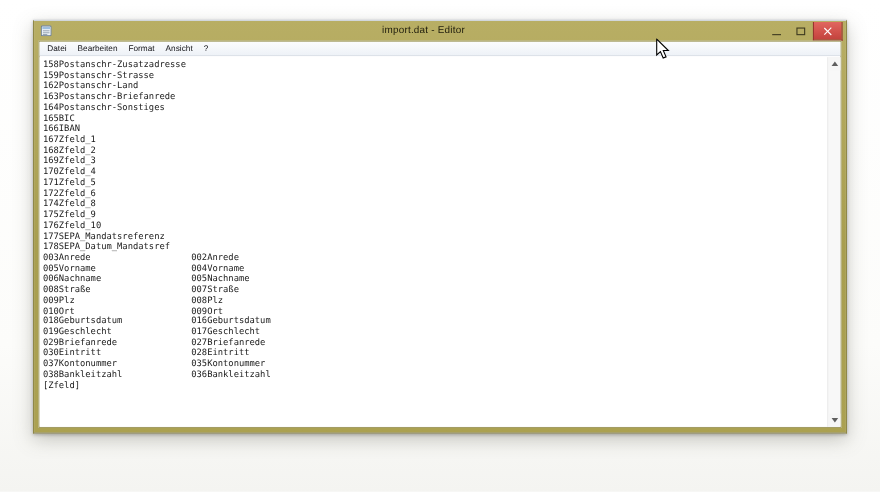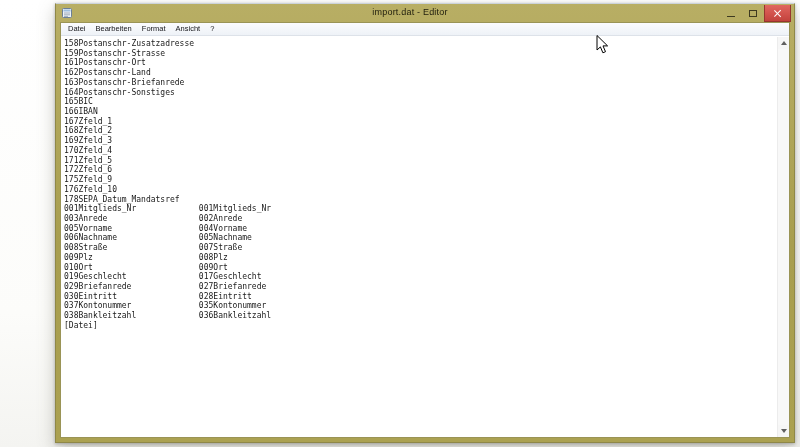--- a/index.html
+++ b/index.html
@@ -10,26 +10,25 @@
   }
   *{box-sizing:border-box;}
   html,body{margin:0;padding:0;}
   body{
     width:800px;height:447px;position:relative;overflow:hidden;
     background:linear-gradient(180deg,#ffffff 0%,#fcfcfa 70%,#f4f4f1 100%);
     font-family:"Liberation Sans",sans-serif;
   }
 
   .window{
-    position:absolute;left:30px;top:3px;width:740px;height:440px;
+    position:absolute;left:30px;top:18px;width:740px;height:376px;
     background:linear-gradient(180deg,var(--titlebar-olive-light),var(--titlebar-olive-dark) 55%,#aba151);
     border:1px solid var(--border-olive);
     border-top:1px solid #ccd3da;
     box-shadow:0 6px 16px rgba(100,100,85,.35),0 1px 3px rgba(0,0,0,.25);
-    margin-left:25px;
   }
 
   .titlebar{position:absolute;left:0;top:0;right:0;height:18px;}
   .app-icon{position:absolute;left:6px;top:4px;width:10px;height:10px;}
   .title{
     position:absolute;left:60px;right:90px;top:3px;text-align:center;
     font-size:9px;color:#23210f;letter-spacing:.2px;
     white-space:nowrap;overflow:hidden;
   }
   .controls{position:absolute;right:3px;top:1px;height:17px;display:flex;}
@@ -113,48 +112,49 @@
     <div class="menubar" id="menubar">
         <span class="menu-item">Datei</span>
         <span class="menu-item">Bearbeiten</span>
         <span class="menu-item">Format</span>
         <span class="menu-item">Ansicht</span>
         <span class="menu-item">?</span>
       </div>
     <div class="textarea" id="textarea">
         <div class="line">158Postanschr-Zusatzadresse</div>
         <div class="line">159Postanschr-Strasse</div>
-        <div class="line">161Postanschr-Ort</div>
         <div class="line">162Postanschr-Land</div>
         <div class="line">163Postanschr-Briefanrede</div>
         <div class="line">164Postanschr-Sonstiges</div>
         <div class="line">165BIC</div>
         <div class="line">166IBAN</div>
         <div class="line">167Zfeld_1</div>
         <div class="line">168Zfeld_2</div>
         <div class="line">169Zfeld_3</div>
         <div class="line">170Zfeld_4</div>
         <div class="line">171Zfeld_5</div>
         <div class="line">172Zfeld_6</div>
+        <div class="line">174Zfeld_8</div>
         <div class="line">175Zfeld_9</div>
         <div class="line">176Zfeld_10</div>
+        <div class="line">177SEPA_Mandatsreferenz</div>
         <div class="line">178SEPA_Datum_Mandatsref</div>
-        <div class="line">001Mitglieds_Nr             001Mitglieds_Nr</div>
         <div class="line">003Anrede                   002Anrede</div>
         <div class="line">005Vorname                  004Vorname</div>
         <div class="line">006Nachname                 005Nachname</div>
         <div class="line">008Straße                   007Straße</div>
         <div class="line">009Plz                      008Plz</div>
         <div class="line">010Ort                      009Ort</div>
+        <div class="line">018Geburtsdatum             016Geburtsdatum</div>
         <div class="line">019Geschlecht               017Geschlecht</div>
         <div class="line">029Briefanrede              027Briefanrede</div>
         <div class="line">030Eintritt                 028Eintritt</div>
         <div class="line">037Kontonummer              035Kontonummer</div>
         <div class="line">038Bankleitzahl             036Bankleitzahl</div>
-        <div class="line">[Datei]</div>
+        <div class="line">[Zfeld]</div>
       </div>
     <div class="scrollbar">
       <div class="scroll-btn up">
           <span class="tri-up"></span>
         </div>
       <div class="scroll-btn down">
           <span class="tri-down"></span>
         </div>
     </div>
   </div>

